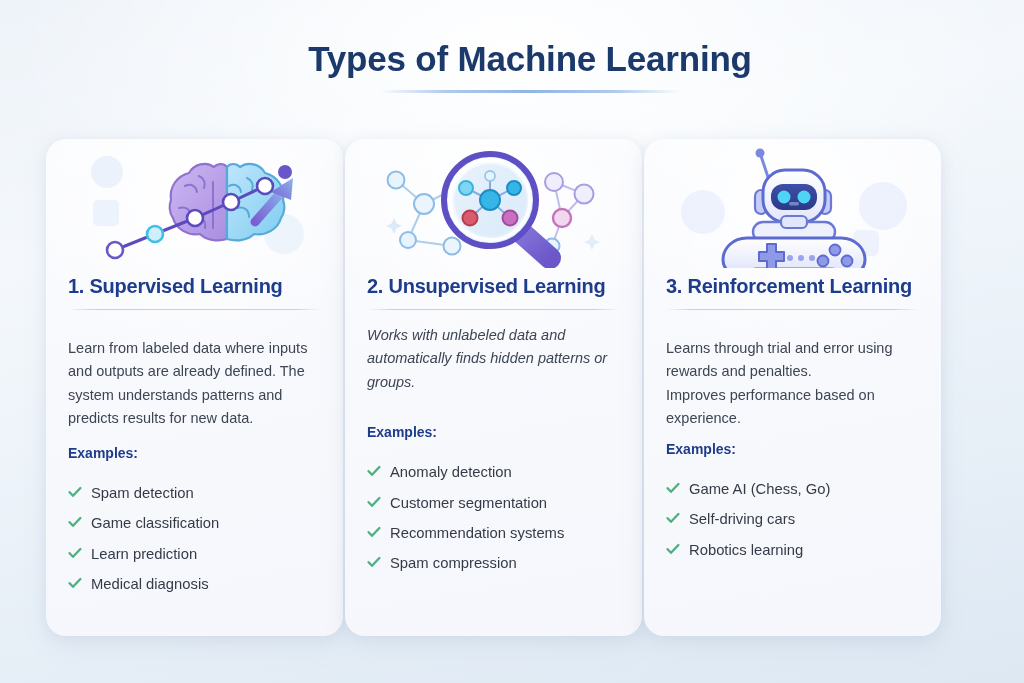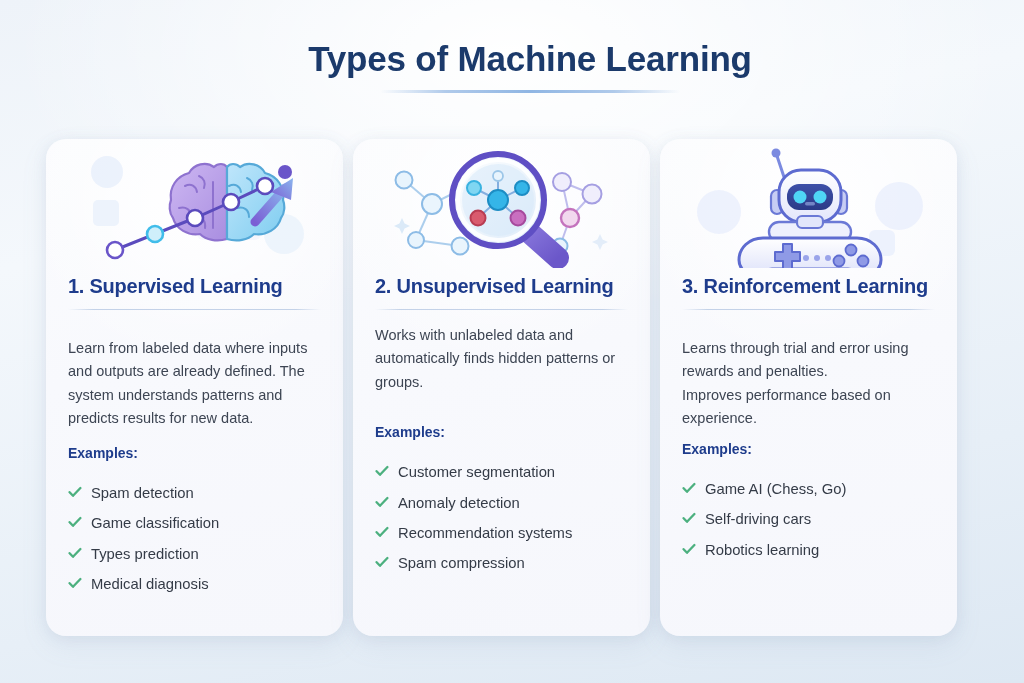--- a/index.html
+++ b/index.html
@@ -50,21 +50,21 @@
   }
 
   
   .cards {
     position: absolute;
     top: 139px;
     left: 46px;
     width: 932px;
     height: 497px;
     display: flex;
-    gap: 10px;
+    gap: 2px;
   }
 
   .card {
     position: relative;
     width: 297px;
     height: 497px;
     border-radius: 20px;
     background:
       radial-gradient(ellipse 80% 45% at 50% 12%, #ffffff 0%, rgba(255,255,255,0) 75%),
       linear-gradient(170deg, #fbfcfe 0%, #f8f9fd 45%, #f6f7fc 100%);
@@ -139,21 +139,21 @@
   .check {
     flex: 0 0 auto;
     width: 14px;
     height: 14px;
     position: relative;
     top: 1px;
   }
   .check svg { display: block; }
 
   
-  .card--2 .card-desc { margin-top: 14px; }
+  .card--2 .card-desc { margin-top: 14px; font-style: italic; }
   .card--2 .examples-label { margin-top: 30px; }
   .card--3 .examples-label { margin-top: 10px; }
 </style>
 </head>
 <body>
 
 <div class="title-wrap">
   <div class="page-title">Types of Machine Learning</div>
   <div class="title-divider"></div>
 </div>
@@ -241,21 +241,21 @@
             </svg>
         </span>
         <span>Game classification</span>
       </li>
       <li>
         <span class="check">
           <svg width="14" height="14" viewBox="0 0 14 14">
               <path d="M1.6 7.2l3.4 3.6L12.4 3" fill="none" stroke="#4cb07f" stroke-width="2.3" stroke-linecap="round" stroke-linejoin="round"></path>
             </svg>
         </span>
-        <span>Types prediction</span>
+        <span>Learn prediction</span>
       </li>
       <li>
         <span class="check">
           <svg width="14" height="14" viewBox="0 0 14 14">
               <path d="M1.6 7.2l3.4 3.6L12.4 3" fill="none" stroke="#4cb07f" stroke-width="2.3" stroke-linecap="round" stroke-linejoin="round"></path>
             </svg>
         </span>
         <span>Medical diagnosis</span>
       </li>
     </ul>
@@ -325,29 +325,29 @@
     <div class="card-rule"></div>
     <div class="card-desc">Works with unlabeled data and automatically finds hidden patterns or groups.</div>
     <div class="examples-label">Examples:</div>
     <ul class="examples-list">
       <li>
         <span class="check">
           <svg width="14" height="14" viewBox="0 0 14 14">
               <path d="M1.6 7.2l3.4 3.6L12.4 3" fill="none" stroke="#4cb07f" stroke-width="2.3" stroke-linecap="round" stroke-linejoin="round"></path>
             </svg>
         </span>
+        <span>Anomaly detection</span>
+      </li>
+      <li>
+        <span class="check">
+          <svg width="14" height="14" viewBox="0 0 14 14">
+              <path d="M1.6 7.2l3.4 3.6L12.4 3" fill="none" stroke="#4cb07f" stroke-width="2.3" stroke-linecap="round" stroke-linejoin="round"></path>
+            </svg>
+        </span>
         <span>Customer segmentation</span>
-      </li>
-      <li>
-        <span class="check">
-          <svg width="14" height="14" viewBox="0 0 14 14">
-              <path d="M1.6 7.2l3.4 3.6L12.4 3" fill="none" stroke="#4cb07f" stroke-width="2.3" stroke-linecap="round" stroke-linejoin="round"></path>
-            </svg>
-        </span>
-        <span>Anomaly detection</span>
       </li>
       <li>
         <span class="check">
           <svg width="14" height="14" viewBox="0 0 14 14">
               <path d="M1.6 7.2l3.4 3.6L12.4 3" fill="none" stroke="#4cb07f" stroke-width="2.3" stroke-linecap="round" stroke-linejoin="round"></path>
             </svg>
         </span>
         <span>Recommendation systems</span>
       </li>
       <li>

